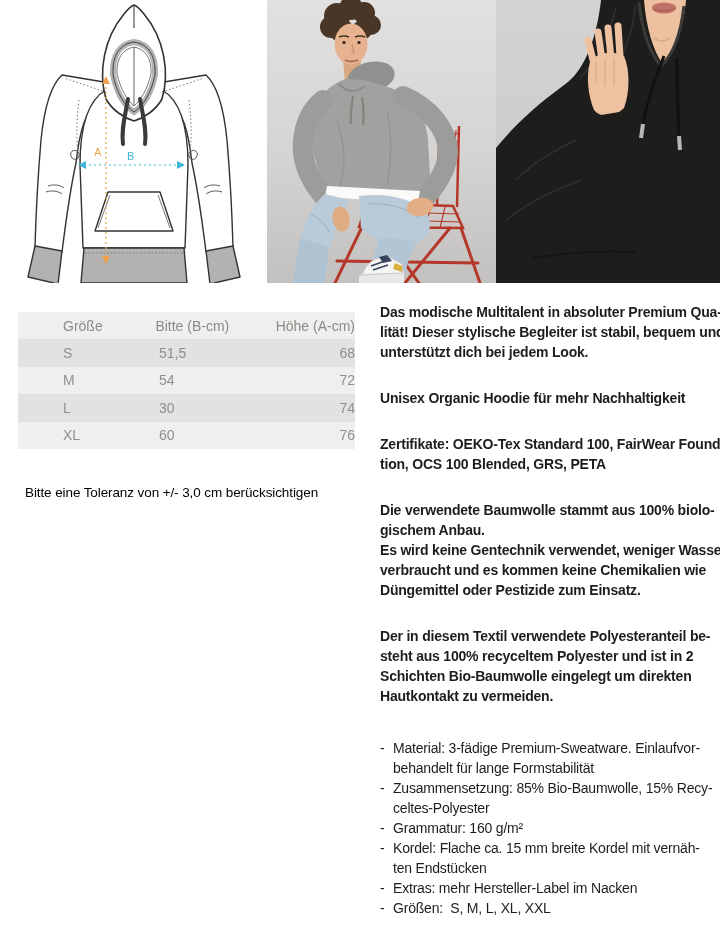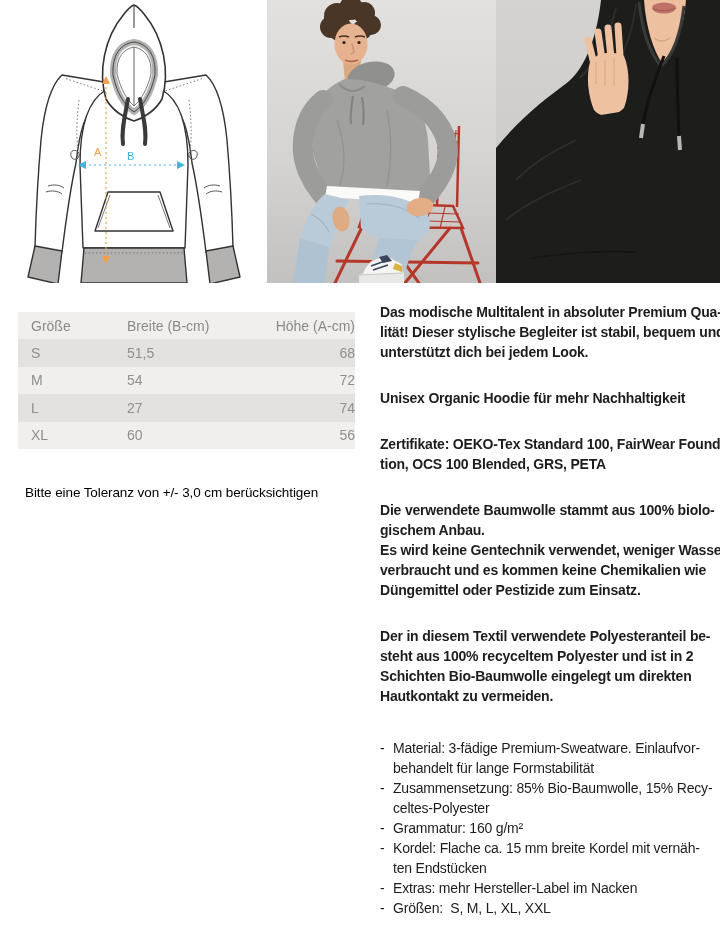--- a/index.html
+++ b/index.html
@@ -12,21 +12,21 @@
   
   .gallery{position:absolute;left:0;top:0;width:720px;height:283px;}
   .gallery .img{position:absolute;top:0;height:283px;overflow:hidden;}
   .img-diagram{left:0;width:267px;background:#ffffff;}
   .img-male{left:267px;width:229px;}
   .img-female{left:496px;width:224px;}
   svg{display:block;}
 
   
   .size-table{position:absolute;left:18px;top:312px;width:337px;font-size:14px;color:#8f8f8d;}
-  .trow{display:flex;align-items:center;height:27.4px;}
+  .trow{display:flex;align-items:center;height:27.4px;padding-left:32px;}
   .trow.head{background:#f0efed;color:#8a8a88;}
   .trow.odd{background:#e3e2e0;}
   .trow.even{background:#f0efed;}
   .tcell{white-space:nowrap;}
   .tcell.c0{width:109px;padding-left:13px;box-sizing:border-box;}
   .tcell.c1{width:125px;}
   .tcell.c2{flex:1;text-align:right;}
   .table-note{position:absolute;left:25px;top:485px;font-size:13.5px;color:#000000;white-space:nowrap;letter-spacing:-0.1px;}
 
   
@@ -245,43 +245,43 @@
         <path d="M86,118 L136,110 L142,140 L82,148 Z" fill="#1d1d1c"></path>
       </g>
       <path d="M36,258 Q90,250 140,252" stroke="#0f0f0e" stroke-width="1.5" fill="none" opacity="0.6"></path>
     </svg>
   </div>
 </div>
 
 <div class="size-table">
   <div class="trow head">
       <div class="tcell c0">Größe</div>
-      <div class="tcell c1">Breite (B-cm)</div>
+      <div class="tcell c1">Bitte (B-cm)</div>
       <div class="tcell c2">Höhe (A-cm)</div>
     </div>
   <div>
       <div class="trow odd">
         <div class="tcell c0">S</div>
         <div class="tcell c1">51,5</div>
         <div class="tcell c2">68</div>
       </div>
       <div class="trow even">
         <div class="tcell c0">M</div>
         <div class="tcell c1">54</div>
         <div class="tcell c2">72</div>
       </div>
       <div class="trow odd">
         <div class="tcell c0">L</div>
-        <div class="tcell c1">27</div>
+        <div class="tcell c1">30</div>
         <div class="tcell c2">74</div>
       </div>
       <div class="trow even">
         <div class="tcell c0">XL</div>
         <div class="tcell c1">60</div>
-        <div class="tcell c2">56</div>
+        <div class="tcell c2">76</div>
       </div>
     </div>
 </div>
 <div class="table-note">Bitte eine Toleranz von +/- 3,0 cm berücksichtigen</div>
 
 <div class="desc">
   <div>
       <p class="para">Das modische Multitalent in absoluter Premium Qua-<br>lität! Dieser stylische Begleiter ist stabil, bequem und<br>unterstützt dich bei jedem Look.</p>
       <p class="para">Unisex Organic Hoodie für mehr Nachhaltigkeit</p>
       <p class="para">Zertifikate: OEKO-Tex Standard 100, FairWear Founda-<br>tion, OCS 100 Blended, GRS, PETA</p>

